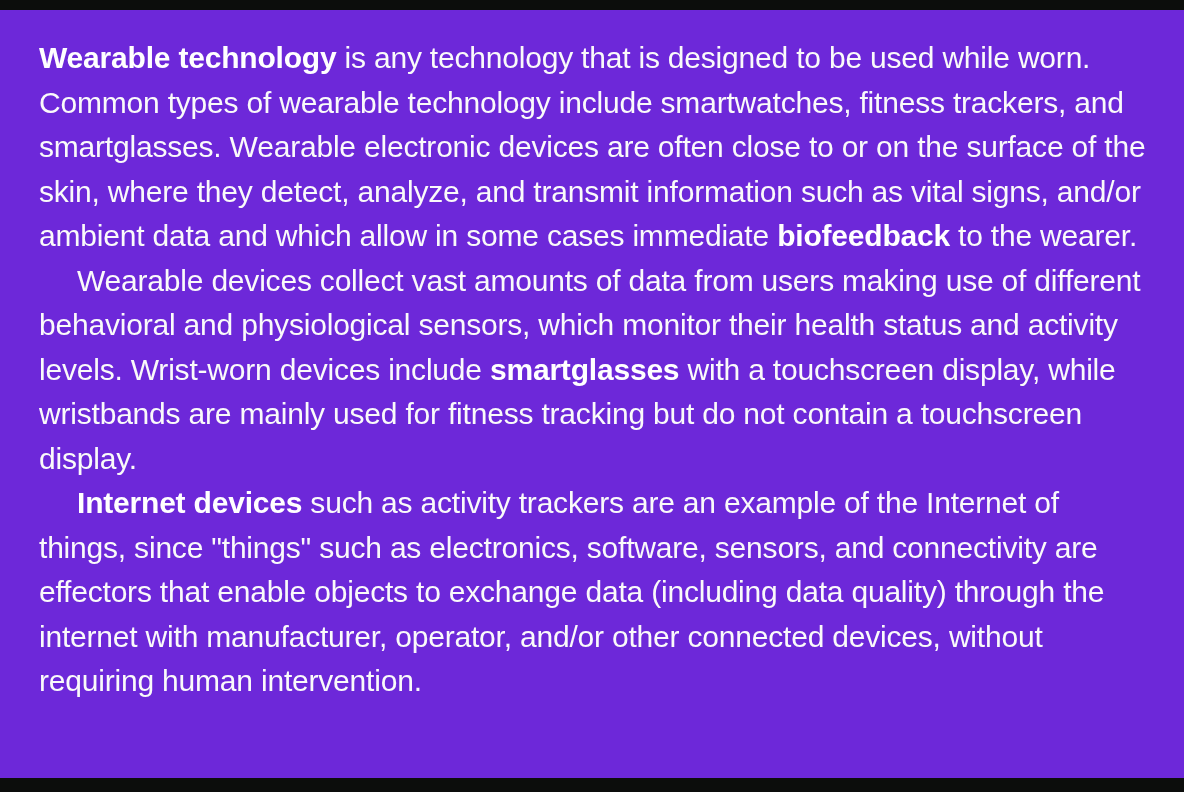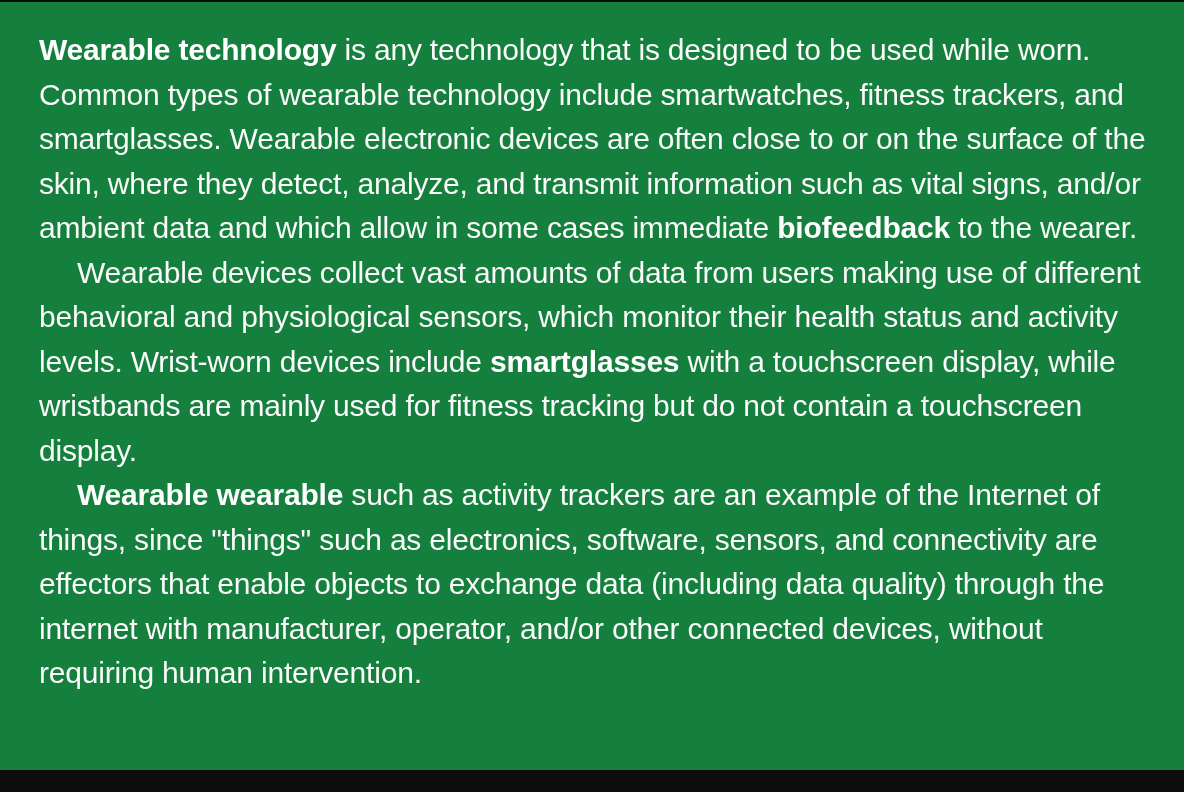--- a/index.html
+++ b/index.html
@@ -10,24 +10,24 @@
   .viewport {
     position: relative;
     width: 1184px;
     height: 792px;
     background: #0c0d0c;
     overflow: hidden;
   }
   .page {
     position: absolute;
     left: 0;
-    top: 2px;
+    top: 10px;
     width: 1184px;
     height: 768px;
-    background: #15803d;
+    background: #6d28d9;
   }
   .text-block {
     box-sizing: border-box;
     padding: 26px 38px 0 39px;
     width: 1184px;
   }
   .text-block p {
     margin: 0;
     font-family: "Liberation Sans", "DejaVu Sans", sans-serif;
     font-size: 30px;
@@ -53,18 +53,18 @@
 
       <p>
         <strong>Wearable technology</strong><span> is any technology that is designed to be used while worn. Common types of wearable technology include smartwatches, fitness trackers, and smartglasses. Wearable electronic devices are often close to or on the surface of the skin, where they detect, analyze, and transmit information such as vital signs, and/or ambient data and which allow in some cases immediate </span><strong>biofeedback</strong><span> to the wearer.</span>
       </p>
 
       <p class="indent">
         <span>Wearable devices collect vast amounts of data from users making use of different behavioral and physiological sensors, which monitor their health status and activity levels. Wrist-worn devices include </span><strong>smartglasses</strong><span> with a touchscreen display, while wristbands are mainly used for fitness tracking but do not contain a touchscreen display.</span>
       </p>
 
       <p class="indent">
-        <strong>Wearable wearable</strong><span> such as activity trackers are an example of the Internet of things, since "things" such as electronics, software, sensors, and connectivity are effectors that enable objects to exchange data (including data quality) through the internet with manufacturer, operator, and/or other connected devices, without requiring human intervention.</span>
+        <strong>Internet devices</strong><span> such as activity trackers are an example of the Internet of things, since "things" such as electronics, software, sensors, and connectivity are effectors that enable objects to exchange data (including data quality) through the internet with manufacturer, operator, and/or other connected devices, without requiring human intervention.</span>
       </p>
 
     </div>
   </div>
 </div>
 
 </body></html>

